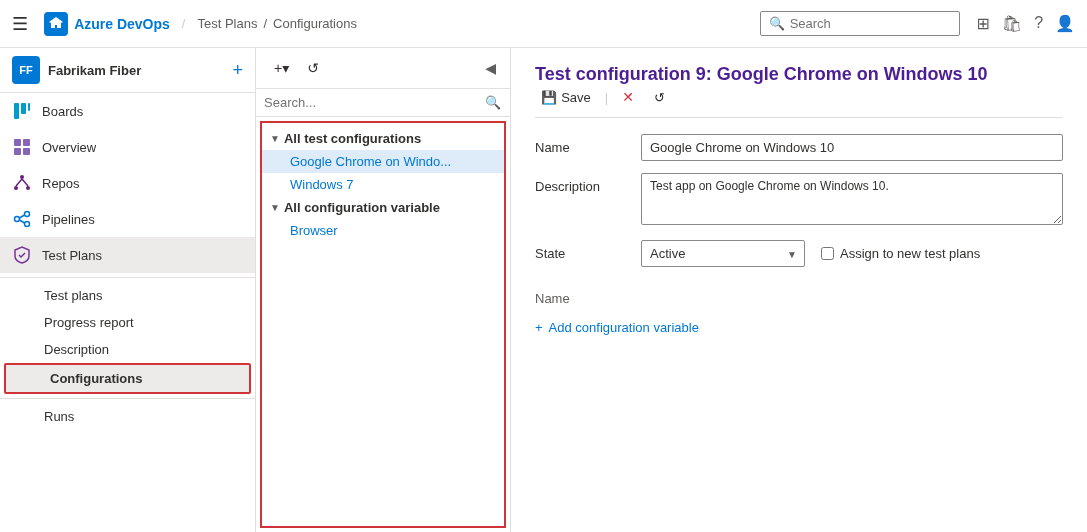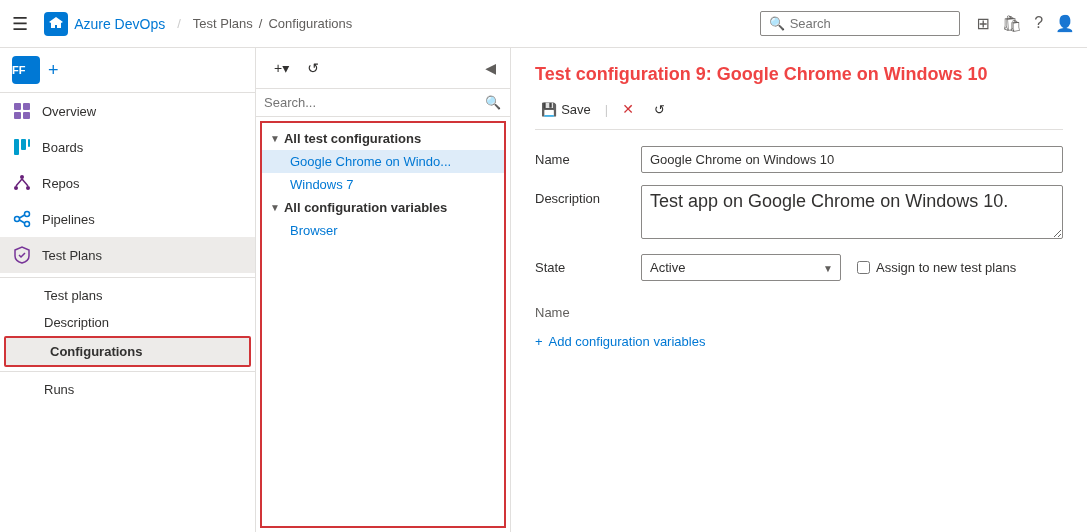--- a/index.html
+++ b/index.html
@@ -3,21 +3,21 @@
   <meta charset="utf-8">
   <style>
     * { box-sizing: border-box; margin: 0; padding: 0; }
     body { font-family: 'Segoe UI', sans-serif; font-size: 13px; background: #fff; color: #323130; display: flex; flex-direction: column; height: 532px; width: 1087px; overflow: hidden; }
 
     
     .top-nav {
       display: flex; align-items: center; background: #fff; border-bottom: 1px solid #e1dfdd;
       height: 48px; padding: 0 12px; gap: 8px; flex-shrink: 0;
     }
-    .top-nav-logo { display: flex; align-items: center; gap: 6px; color: #0078d4; font-weight: 400; font-size: 14px; }
+    .top-nav-logo { display: flex; align-items: center; gap: 6px; color: #0078d4; font-weight: 700; font-size: 14px; }
     .logo-icon { width: 24px; height: 24px; background: #0078d4; border-radius: 4px; display: flex; align-items: center; justify-content: center; }
     .logo-icon svg { width: 16px; height: 16px; fill: white; }
     .nav-separator { color: #ccc; margin: 0 4px; }
     .nav-breadcrumb { display: flex; align-items: center; gap: 6px; color: #605e5c; font-size: 13px; }
     .nav-breadcrumb a { color: #605e5c; text-decoration: none; }
     .top-nav-search {
       margin-left: auto; display: flex; align-items: center;
       border: 1px solid #8a8886; border-radius: 2px; padding: 4px 8px; width: 200px;
       background: #fff;
     }
@@ -32,21 +32,21 @@
     
     .sidebar {
       width: 256px; background: #fff; border-right: 1px solid #e1dfdd;
       display: flex; flex-direction: column; flex-shrink: 0; overflow-y: auto;
     }
     .org-header {
       display: flex; align-items: center; padding: 8px 12px; gap: 8px; border-bottom: 1px solid #e1dfdd;
     }
     .org-avatar {
       width: 28px; height: 28px; background: #0078d4; border-radius: 4px;
-      display: flex; align-items: center; justify-content: flex-start;
+      display: flex; align-items: center; justify-content: center;
       color: white; font-size: 11px; font-weight: 600;
     }
     .org-name { font-weight: 600; font-size: 13px; flex: 1; }
     .org-add { color: #0078d4; font-size: 18px; cursor: pointer; }
 
     .nav-item {
       display: flex; align-items: center; padding: 8px 12px; gap: 10px;
       cursor: pointer; color: #323130; text-decoration: none;
     }
     .nav-item.active { background: #edebe9; }
@@ -98,21 +98,21 @@
       cursor: pointer; font-size: 13px; gap: 4px;
     }
     .tree-chevron { font-size: 10px; color: #605e5c; }
     .tree-item {
       padding: 4px 8px 4px 28px; cursor: pointer; color: #0078d4; font-size: 13px;
     }
     .tree-item.selected { background: #deecf9; }
 
     
     .detail-panel { flex: 1; padding: 16px 24px; overflow-y: auto; }
-    .detail-title { font-size: 18px; font-weight: 600; color: #ef4444; margin-bottom: 12px; }
+    .detail-title { font-size: 18px; font-weight: 600; color: #4c1d95; }
     .detail-toolbar {
       display: flex; align-items: center; gap: 8px; margin-bottom: 16px;
       padding-bottom: 8px; border-bottom: 1px solid #e1dfdd;
     }
     .detail-btn {
       display: flex; align-items: center; gap: 4px;
       border: none; background: transparent; cursor: pointer;
       color: #323130; font-size: 13px; padding: 4px 6px;
     }
     .detail-btn-separator { color: #ccc; }
@@ -122,30 +122,30 @@
       display: flex; align-items: flex-start; margin-bottom: 12px; gap: 16px;
     }
     .form-label { width: 90px; font-size: 13px; color: #323130; padding-top: 6px; flex-shrink: 0; }
     .form-field { flex: 1; }
     .form-input {
       width: 100%; border: 1px solid #8a8886; padding: 5px 8px;
       font-size: 13px; color: #323130; border-radius: 2px; outline: none;
     }
     .form-textarea {
       width: 100%; border: 1px solid #8a8886; padding: 5px 8px;
-      font-size: 18px; color: #323130; border-radius: 2px; outline: none;
+      font-size: 12px; color: #323130; border-radius: 2px; outline: none;
       min-height: 52px; resize: vertical; font-family: inherit;
     }
 
     .state-row { display: flex; align-items: center; gap: 16px; margin-bottom: 12px; }
     .state-select-wrap { position: relative; }
     .state-select {
       border: 1px solid #8a8886; padding: 5px 44px 5px 8px;
       font-size: 13px; color: #323130; border-radius: 2px; outline: none;
-      appearance: none; background: #fff; cursor: pointer; width: 200px;
+      appearance: none; background: #fff; cursor: pointer; width: 164px;
     }
     .state-select-chevron {
       position: absolute; right: 8px; top: 50%; transform: translateY(-50%);
       pointer-events: none; color: #605e5c; font-size: 10px;
     }
     .assign-checkbox { display: flex; align-items: center; gap: 6px; font-size: 13px; color: #323130; }
     .assign-checkbox input { cursor: pointer; }
 
     .config-vars-section { margin-top: 8px; }
     .config-vars-title { font-size: 13px; color: #605e5c; margin-bottom: 6px; }
@@ -190,44 +190,45 @@
   </div>
 </div>
 
 <div class="main-layout">
 
   <div class="sidebar">
     <div class="org-header">
       <div class="org-avatar">
         <span>FF</span>
       </div>
+      <span class="org-name">Fabrikam Fiber</span>
       <span class="org-add">+</span>
+    </div>
+
+    <div class="nav-item">
+      <div class="nav-item-icon">
+        <svg width="18" height="18" viewBox="0 0 18 18">
+            <rect x="1" y="1" width="5" height="16" fill="#009ccc" rx="1"></rect>
+            <rect x="8" y="1" width="5" height="11" fill="#009ccc" rx="1"></rect>
+            <rect x="15" y="1" width="2" height="8" fill="#009ccc" rx="1"></rect>
+          </svg>
+      </div>
+      <span class="nav-item-label">Boards</span>
     </div>
 
     <div class="nav-item">
       <div class="nav-item-icon icon-overview">
         <svg width="18" height="18" viewBox="0 0 18 18">
             <rect x="1" y="1" width="7" height="7" fill="#8764b8" rx="1"></rect>
             <rect x="10" y="1" width="7" height="7" fill="#8764b8" rx="1"></rect>
             <rect x="1" y="10" width="7" height="7" fill="#8764b8" rx="1"></rect>
             <rect x="10" y="10" width="7" height="7" fill="#8764b8" rx="1"></rect>
           </svg>
       </div>
       <span class="nav-item-label">Overview</span>
-    </div>
-
-    <div class="nav-item">
-      <div class="nav-item-icon">
-        <svg width="18" height="18" viewBox="0 0 18 18">
-            <rect x="1" y="1" width="5" height="16" fill="#009ccc" rx="1"></rect>
-            <rect x="8" y="1" width="5" height="11" fill="#009ccc" rx="1"></rect>
-            <rect x="15" y="1" width="2" height="8" fill="#009ccc" rx="1"></rect>
-          </svg>
-      </div>
-      <span class="nav-item-label">Boards</span>
     </div>
 
     <div class="nav-item">
       <div class="nav-item-icon">
         <svg width="18" height="18" viewBox="0 0 18 18">
             <circle cx="9" cy="3" r="2" fill="#68217a"></circle>
             <circle cx="3" cy="14" r="2" fill="#68217a"></circle>
             <circle cx="15" cy="14" r="2" fill="#68217a"></circle>
             <line x1="9" y1="5" x2="3" y2="12" stroke="#68217a" stroke-width="1.5"></line>
             <line x1="9" y1="5" x2="15" y2="12" stroke="#68217a" stroke-width="1.5"></line>
@@ -256,20 +257,23 @@
             <path d="M6 9 L8 11 L12 7" stroke="#773498" stroke-width="1.5" fill="none"></path>
           </svg>
       </div>
       <span class="nav-item-label">Test Plans</span>
     </div>
 
     <div class="sidebar-divider"></div>
 
     <div class="sub-nav-item">
       <span>Test plans</span>
+    </div>
+    <div class="sub-nav-item">
+      <span>Progress report</span>
     </div>
     <div class="sub-nav-item">
       <span>Description</span>
     </div>
     <div class="sub-nav-item active" style="border: 2px solid #d13438; margin: 0 4px; border-radius: 2px;">
       <span>Configurations</span>
     </div>
 
     <div class="sidebar-divider"></div>
 
@@ -308,21 +312,21 @@
           <span>Google Chrome on Windo...</span>
         </div>
         <div class="tree-item">
           <span>Windows 7</span>
         </div>
       </div>
 
       <div class="tree-group">
         <div class="tree-group-header">
           <span class="tree-chevron">▼</span>
-          <span>All configuration variables</span>
+          <span>All configuration variable</span>
         </div>
         <div class="tree-item">
           <span>Browser</span>
         </div>
       </div>
     </div>
   </div>
 
   <div class="detail-panel">
     <div class="detail-title">Test configuration 9: Google Chrome on Windows 10</div>
@@ -371,18 +375,18 @@
             <span>Assign to new test plans</span>
           </label>
         </div>
       </div>
     </div>
 
     <div class="config-vars-section">
       <div class="config-vars-header">Name</div>
       <button class="add-var-btn">
         <span>+</span>
-        <span>Add configuration variables</span>
+        <span>Add configuration variable</span>
       </button>
     </div>
   </div>
 
 </div>
 
 </body></html>

